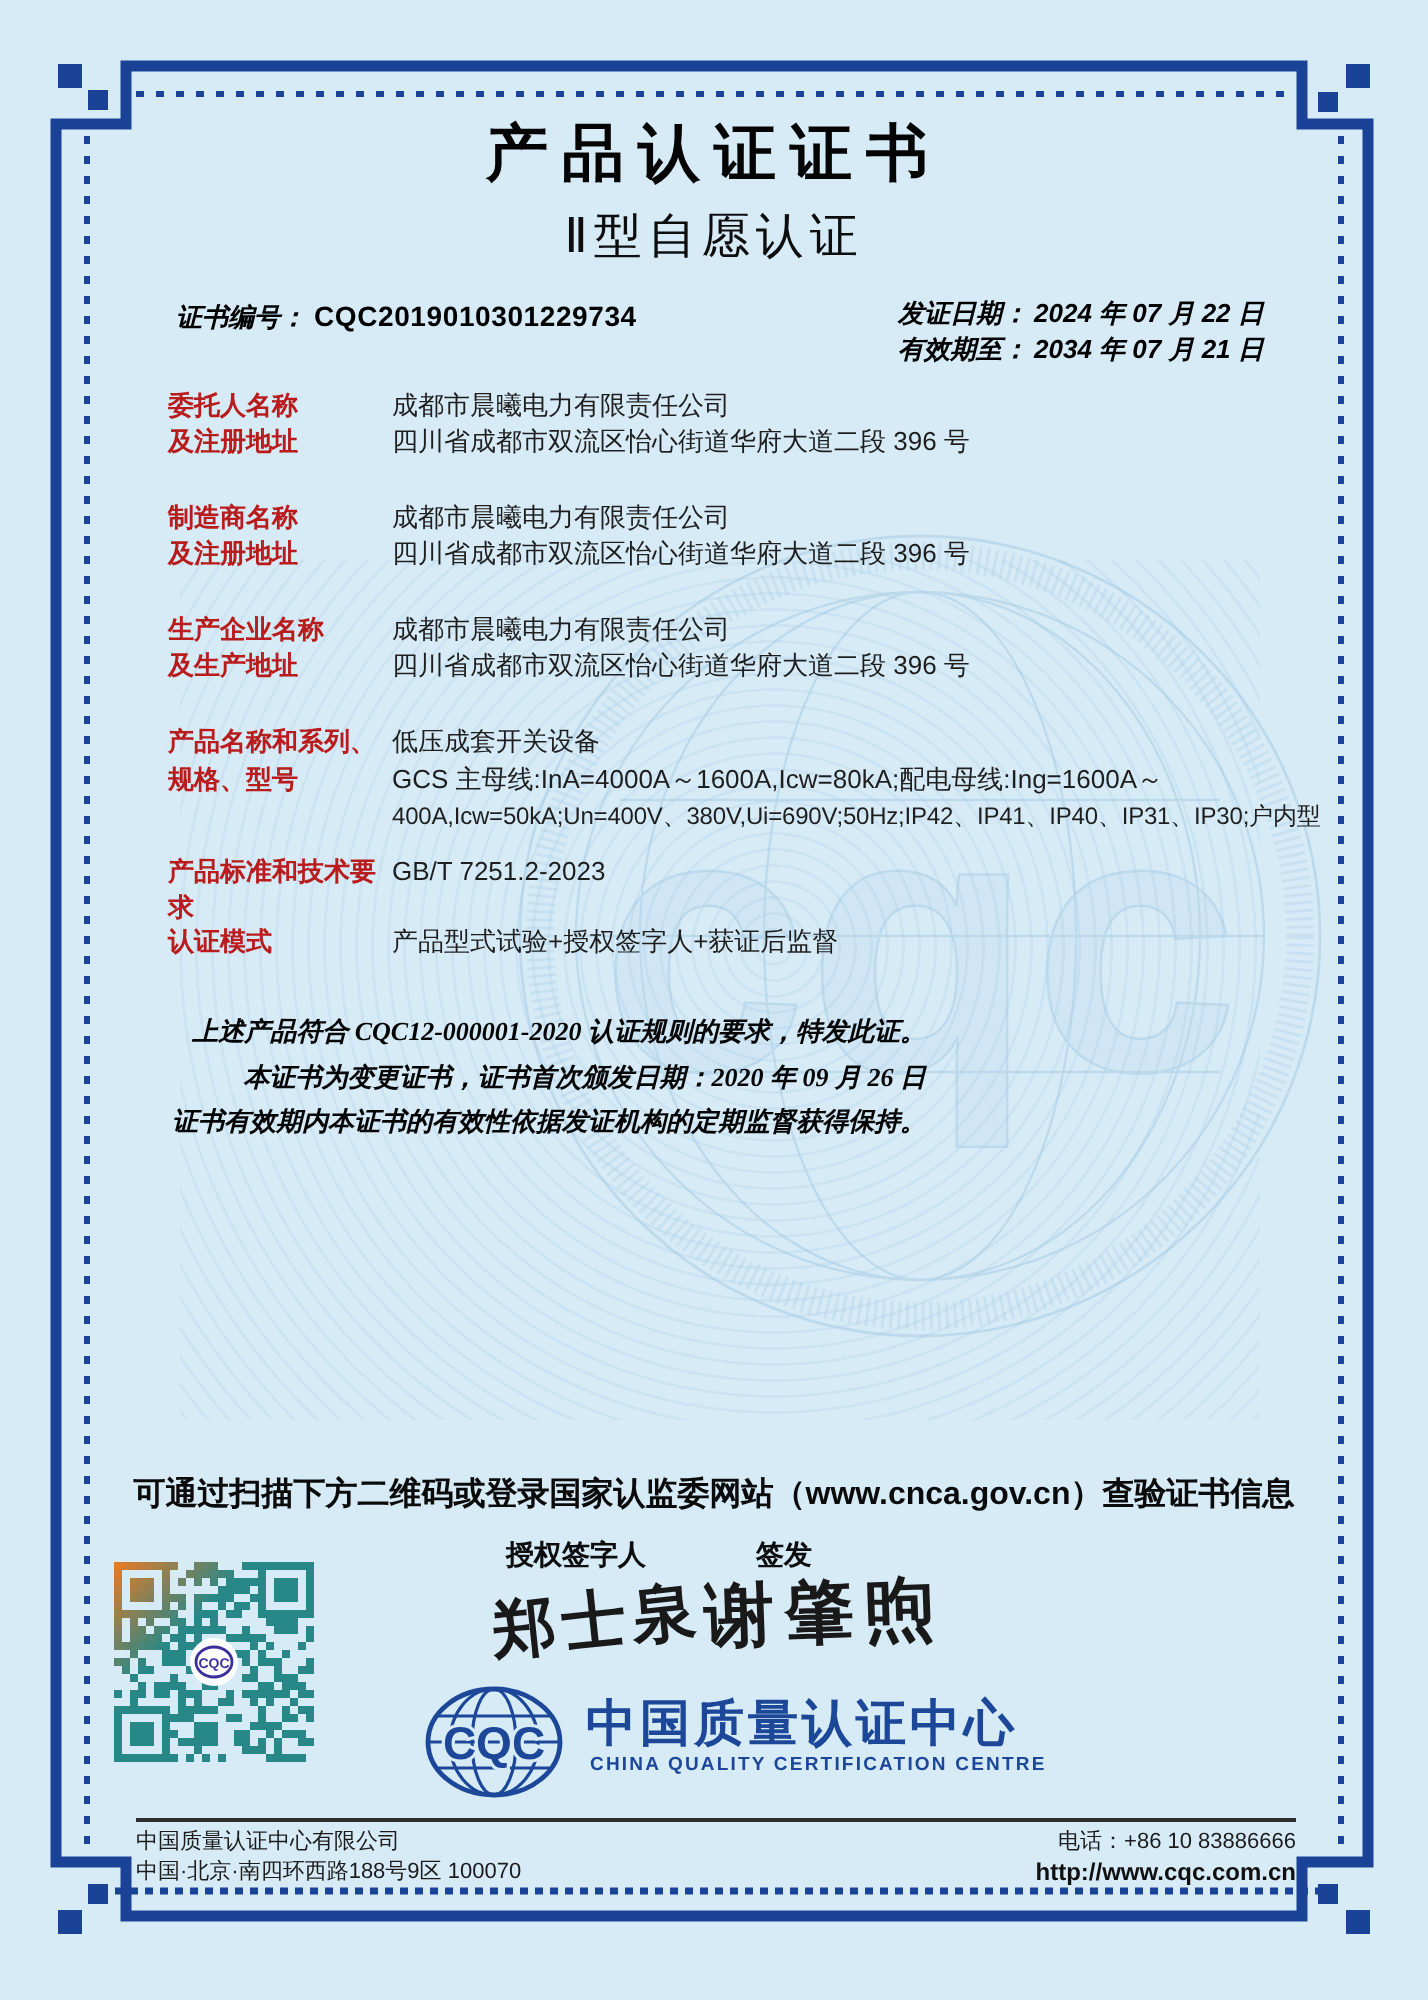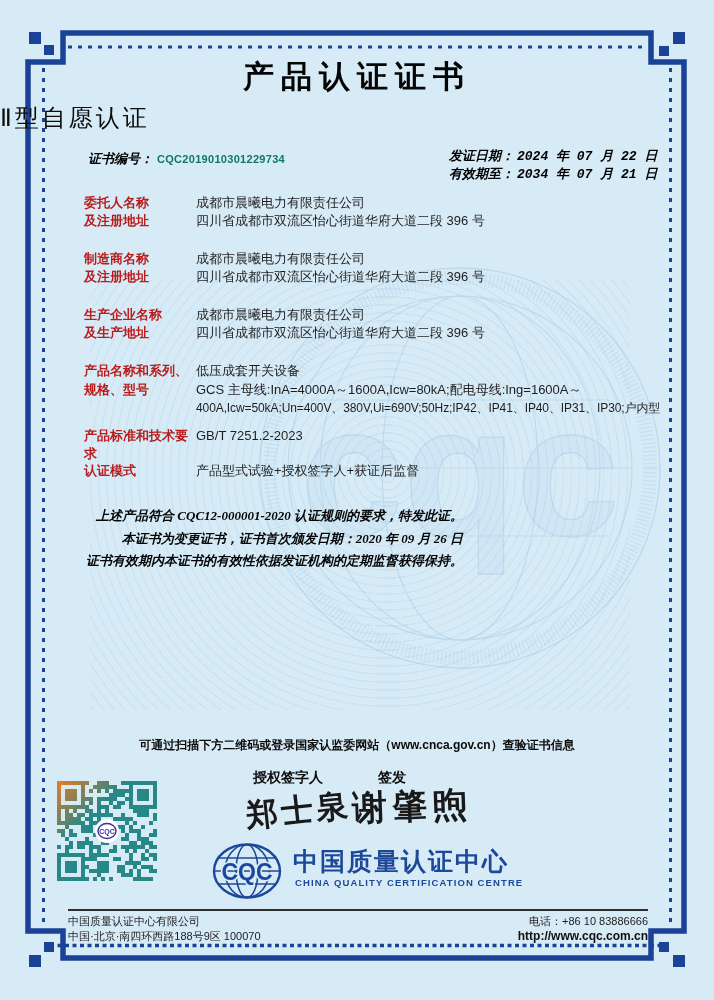--- a/index.html
+++ b/index.html
@@ -8,43 +8,43 @@
   svg{display:block;}
   
   .frame{position:absolute;left:0;top:0;width:714px;height:1000px;pointer-events:none;}
   
   .wm{position:absolute;left:240px;top:250px;width:440px;height:440px;opacity:.55;pointer-events:none;}
   .guilloche{position:absolute;left:90px;top:280px;width:540px;height:430px;opacity:.33;pointer-events:none;
      background:repeating-radial-gradient(circle at 55% 45%, rgba(140,185,216,.5) 0 1.4px, rgba(140,185,216,0) 1.4px 8px);}
   
   .title{position:absolute;left:0;right:0;top:56px;text-align:center;font-size:31px;font-weight:bold;
          letter-spacing:7px;color:#050505;}
-  .subtitle{position:absolute;left:0;right:0;top:102px;text-align:left;font-size:24px;font-weight:500;
+  .subtitle{position:absolute;left:0;right:0;top:102px;text-align:center;font-size:24px;font-weight:500;
          letter-spacing:3px;color:#0d0d0d;}
-  .kai{font-family:Liberation Mono, monospace;font-style:italic;font-weight:700;font-size:13px;color:#000;}
+  .kai{font-family:Liberation Sans, sans-serif;font-style:italic;font-weight:700;font-size:13px;color:#000;}
   .metaL{position:absolute;left:88px;top:150px;display:flex;align-items:baseline;}
-  .certno{font-size:11px;font-weight:700;letter-spacing:.3px;margin-left:4px;color:#0f766e;}
+  .certno{font-size:14px;font-weight:700;letter-spacing:.3px;margin-left:4px;color:#000000;}
   .metaR{position:absolute;left:449px;top:148px;}
   .metaR .line{line-height:17.5px;display:flex;align-items:baseline;}
   .metaval{font-weight:700;font-size:13px;margin-left:3px;color:#000;}
   
   .row{position:absolute;left:84px;display:flex;}
   .row .lbl{width:112px;flex:0 0 112px;font-weight:700;font-size:13px;color:#b91c1c;}
   .row .val{font-size:13px;color:#1e1e1e;white-space:nowrap;}
   .row .line{line-height:17.8px;}
   .r1{top:194px}.r2{top:250px}.r3{top:306px}
   .r4{top:361px}.r4 .line{line-height:19.2px;}
   .r4 .val .w3{font-size:12px;letter-spacing:-.1px;}
   .r5{top:427px}.r6{top:462px}
   
   .stmts{position:absolute;left:86px;top:505px;}
   .stmts .line{line-height:22.6px;font-family:"Liberation Serif",serif;font-style:italic;
                font-weight:700;font-size:13px;color:#050505;text-align:right;}
   
-  .verify{position:absolute;left:0;right:0;top:737px;text-align:center;font-size:12px;font-weight:700;color:#0b0b0b;}
+  .verify{position:absolute;left:0;right:0;top:737px;text-align:center;font-size:16px;font-weight:700;color:#0b0b0b;}
   .qr{position:absolute;left:57px;top:781px;width:100px;height:100px;}
   .sglbl{position:absolute;font-size:14px;font-weight:700;color:#0d0d0d;}
   .sg1{left:253px;top:769px}.sg2{left:378px;top:769px}
   .sig{position:absolute;font-family:"Liberation Serif",serif;font-weight:700;color:#191919;white-space:nowrap;}
   .sigA{left:246px;top:789px;font-size:32px;letter-spacing:3px;transform:rotate(-6deg);}
   .sigB{left:352px;top:783px;font-size:35px;letter-spacing:5px;transform:rotate(-2deg);}
   
   .logo{position:absolute;left:210px;top:841px;width:74px;height:60px;}
   .orgcn{position:absolute;left:293px;top:845px;font-size:25px;font-weight:700;color:#1d4899;letter-spacing:2px;}
   .orgen{position:absolute;left:295px;top:877px;font-size:9.5px;font-weight:700;color:#1d4899;letter-spacing:1.1px;}

